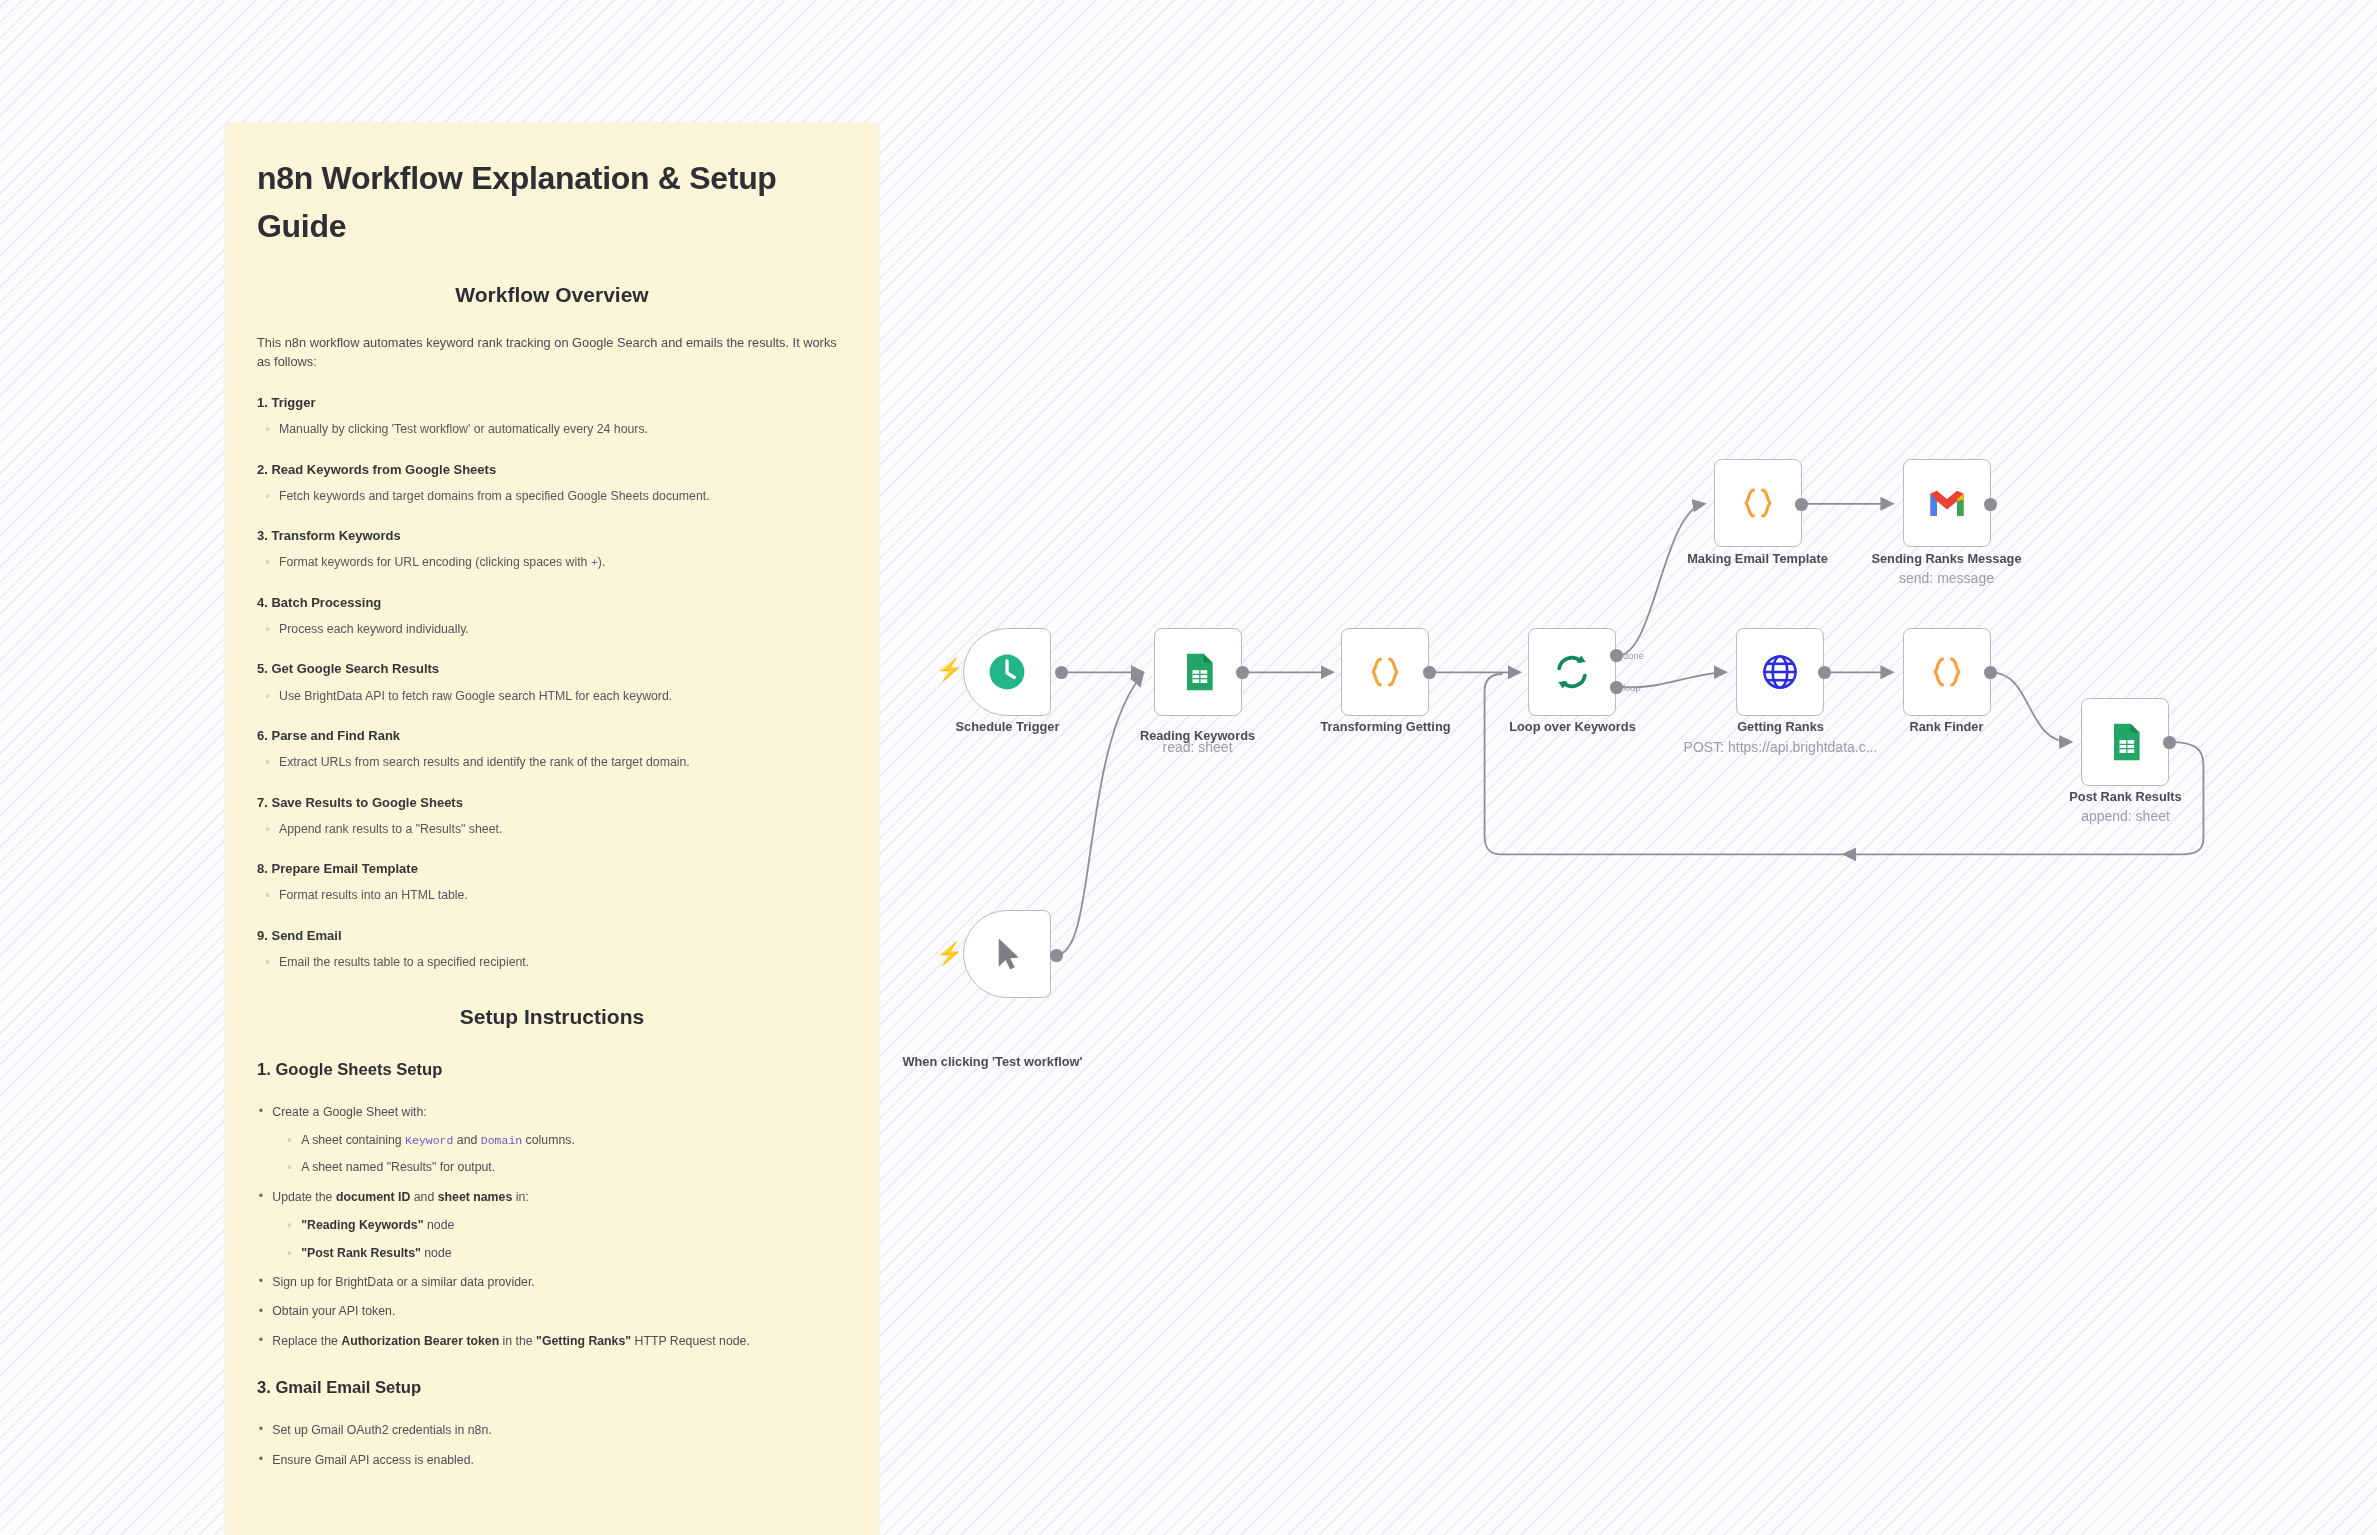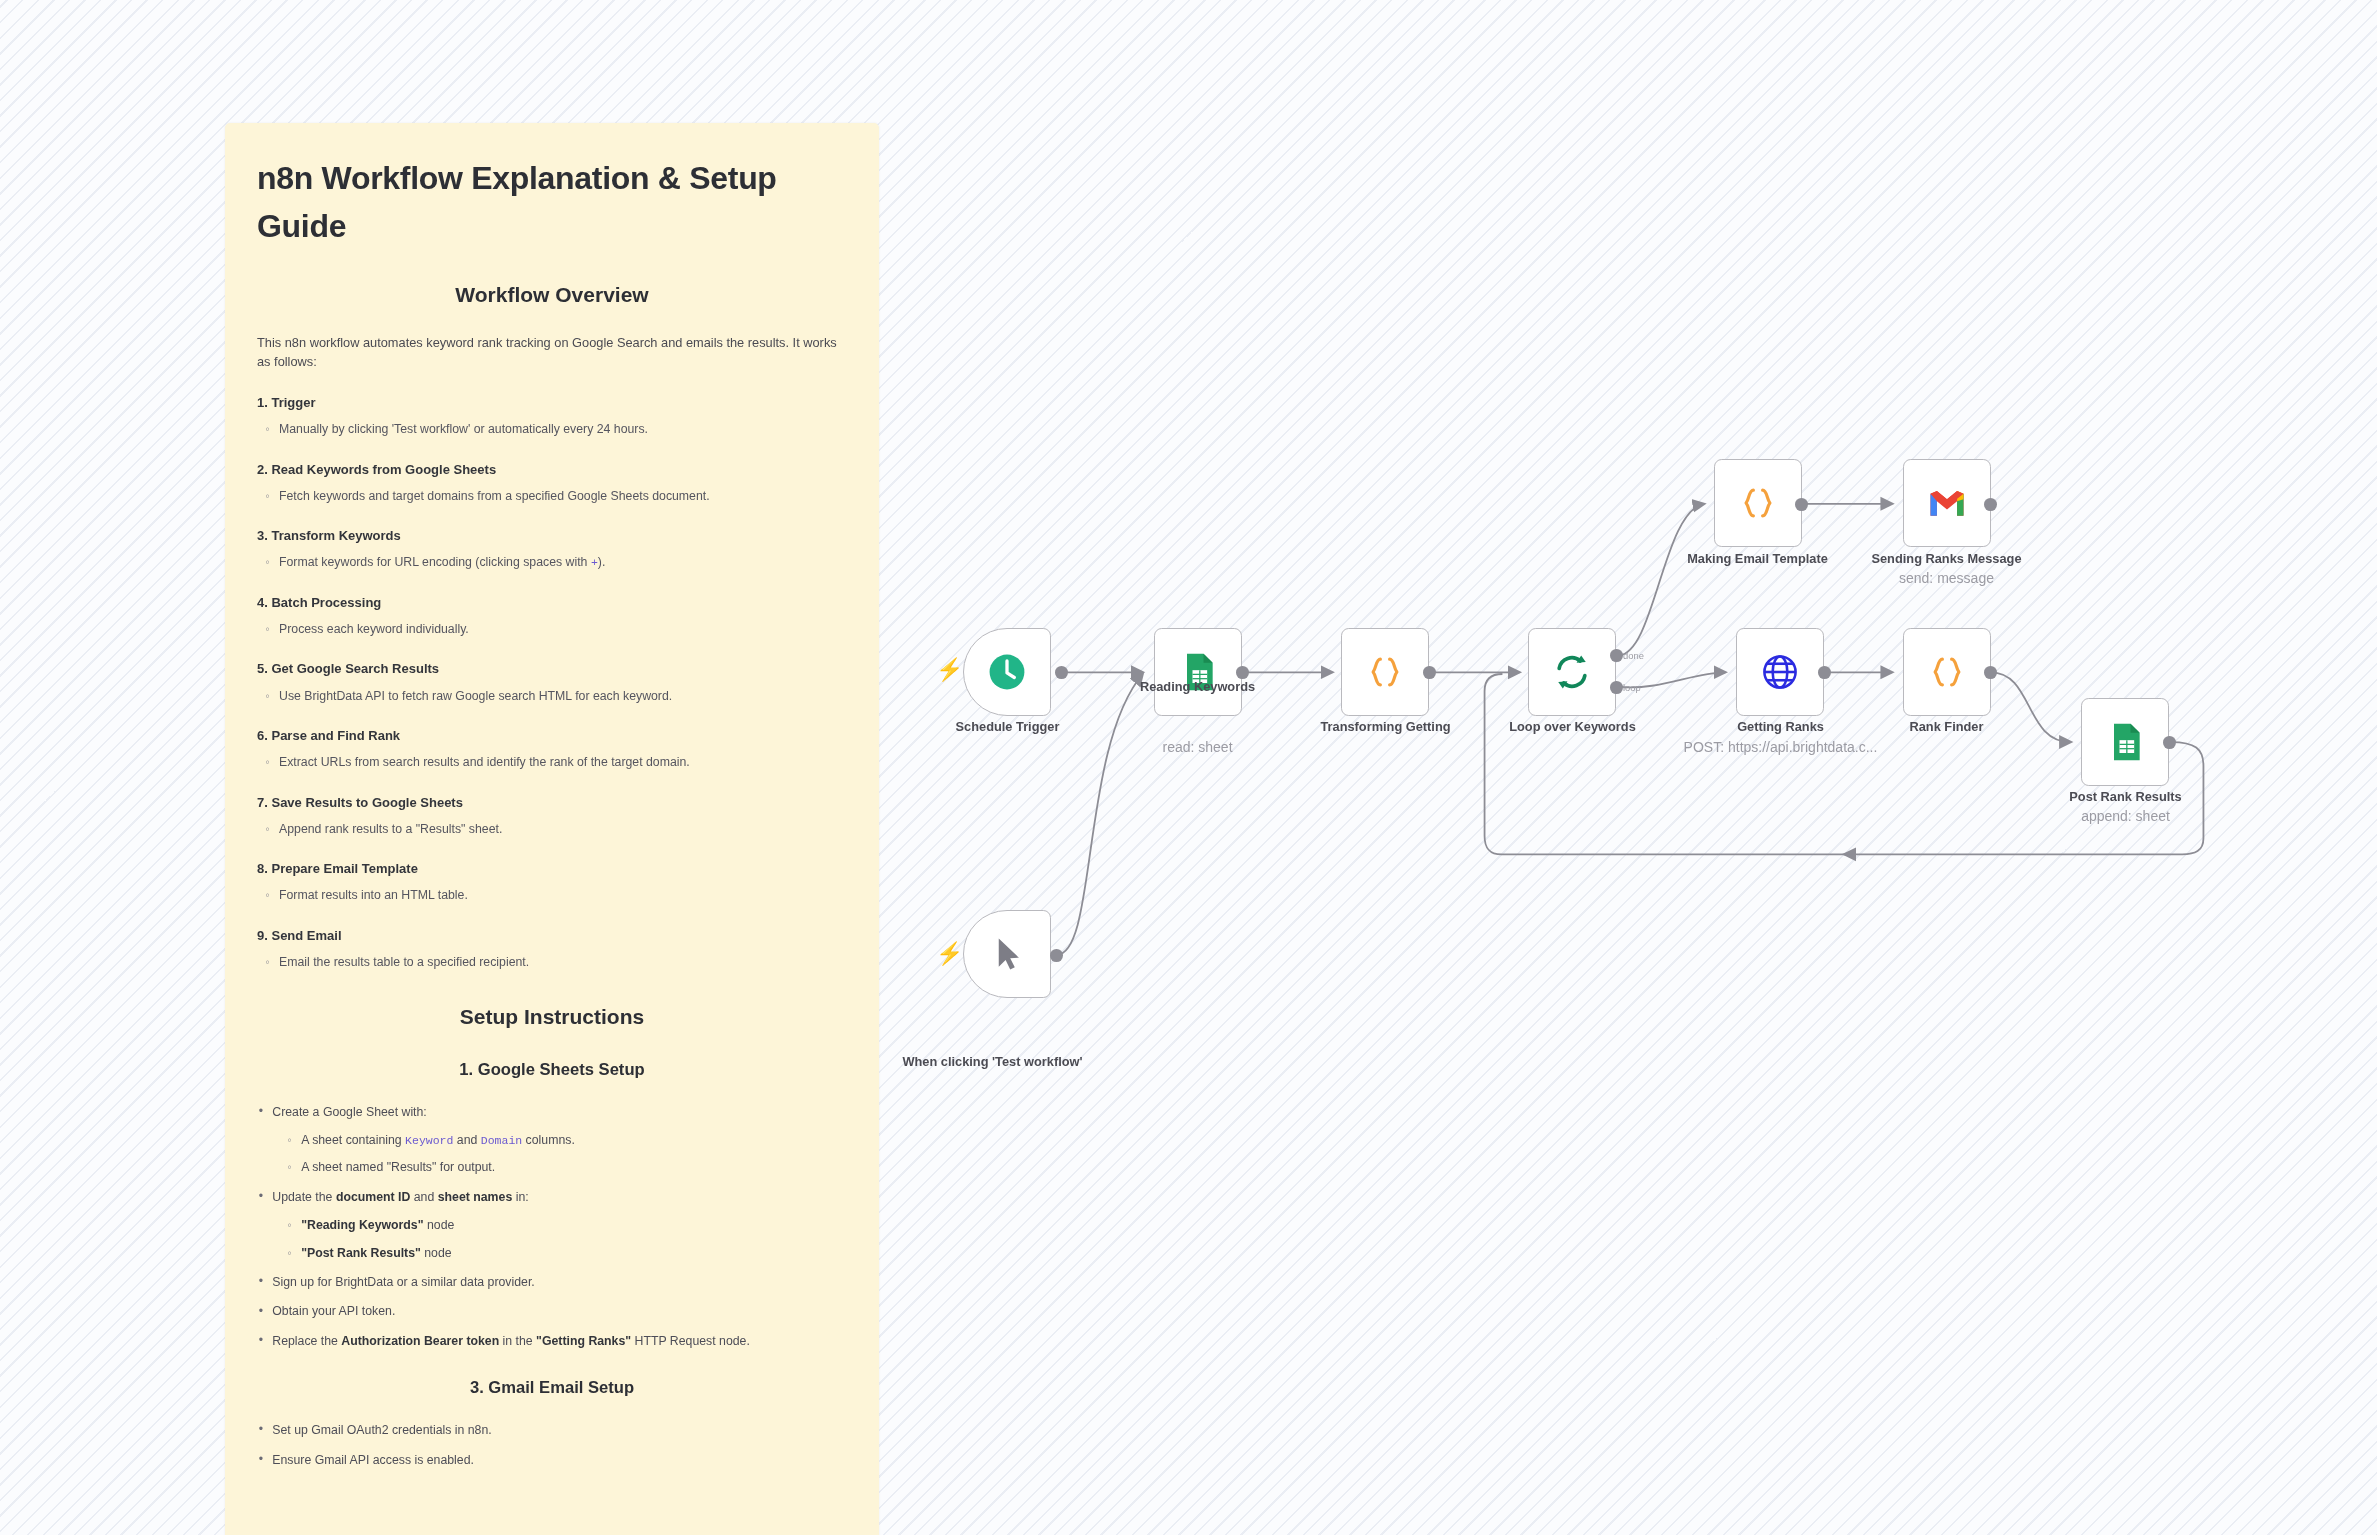--- a/index.html
+++ b/index.html
@@ -38,21 +38,21 @@
   #sticky h1 {
     font-size: 32px; font-weight: 700; color: #2d2f35;
     letter-spacing: -0.3px; margin-bottom: 29px;
   }
   #sticky h2 {
     font-size: 21px; font-weight: 700; color: #2d2f35;
     margin-top: 29px; margin-bottom: 22px; text-align: center;
   }
   #sticky h3 {
     font-size: 16.6px; font-weight: 700; color: #2d2f35;
-    margin-top: 25.5px; margin-bottom: 20.4px; text-align: center;
+    margin-top: 25.5px; margin-bottom: 20.4px;
   }
   #sticky p.intro { font-size: 12.8px; margin-bottom: 22px; }
   .olist { list-style: none; }
   .olist > li { margin-bottom: 21px; }
   .olist > li .num { font-weight: 700; color: #33353b; font-size: 13px; }
   .olist > li .sub {
     margin-top: 7.7px; margin-left: 22px;
     font-size: 12.3px; color: #55555f; position: relative;
   }
   .olist > li .sub::before {
@@ -279,21 +279,21 @@
       <path d="M30 4 L40 14 L30 14 Z" fill="#1a8b52"></path>
       <rect x="18" y="22" width="16" height="14" fill="#fff"></rect>
       <g stroke="#23a566" stroke-width="1.4">
         <line x1="18" y1="26.6" x2="34" y2="26.6"></line>
         <line x1="18" y1="31.3" x2="34" y2="31.3"></line>
         <line x1="26" y1="22" x2="26" y2="36"></line>
       </g>
     </svg>
   </div>
   <div class="port" style="left:1236px; top:666px;"></div>
-  <div class="nlabel" style="left:1087px; top:679px;">Reading Keywords</div>
+  <div class="nlabel" style="left:1087px; top:728px;">Reading Keywords</div>
   <div class="nsub" style="left:1087px; top:739px;">read: sheet</div>
 
   <div class="node" style="left:1341px; top:628px;">
     <svg class="glyph" viewBox="0 0 48 48">
       <g stroke="#f5a13c" stroke-width="3.4" fill="none" stroke-linecap="round" stroke-linejoin="round">
         <path d="M19 10 C14 10 14.5 20 11 24 C14.5 28 14 38 19 38"></path>
         <path d="M29 10 C34 10 33.5 20 37 24 C33.5 28 34 38 29 38"></path>
       </g>
     </svg>
   </div>

